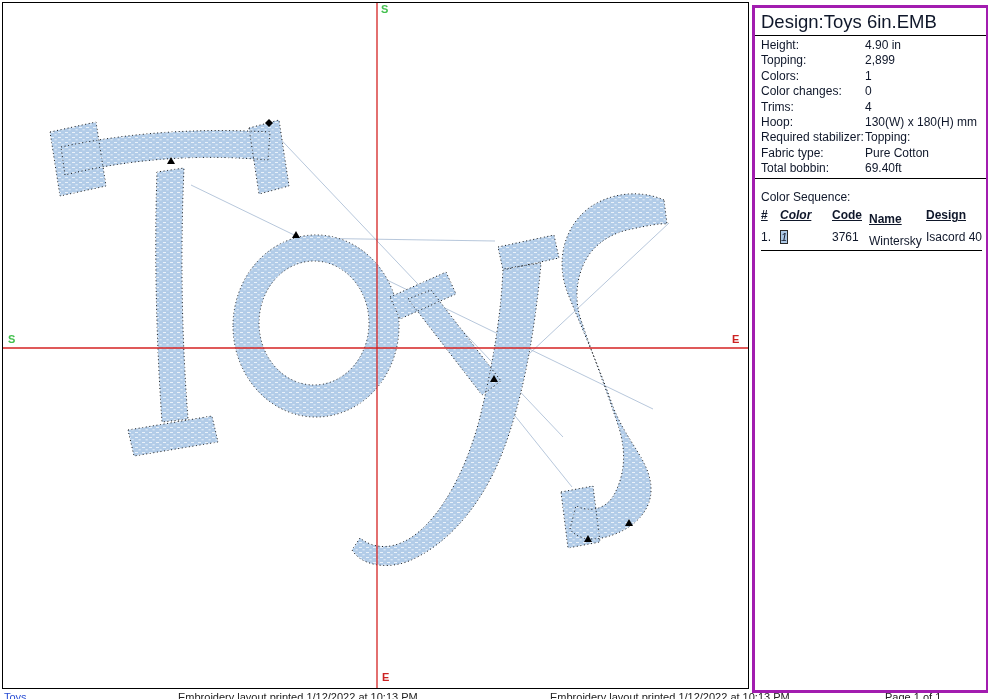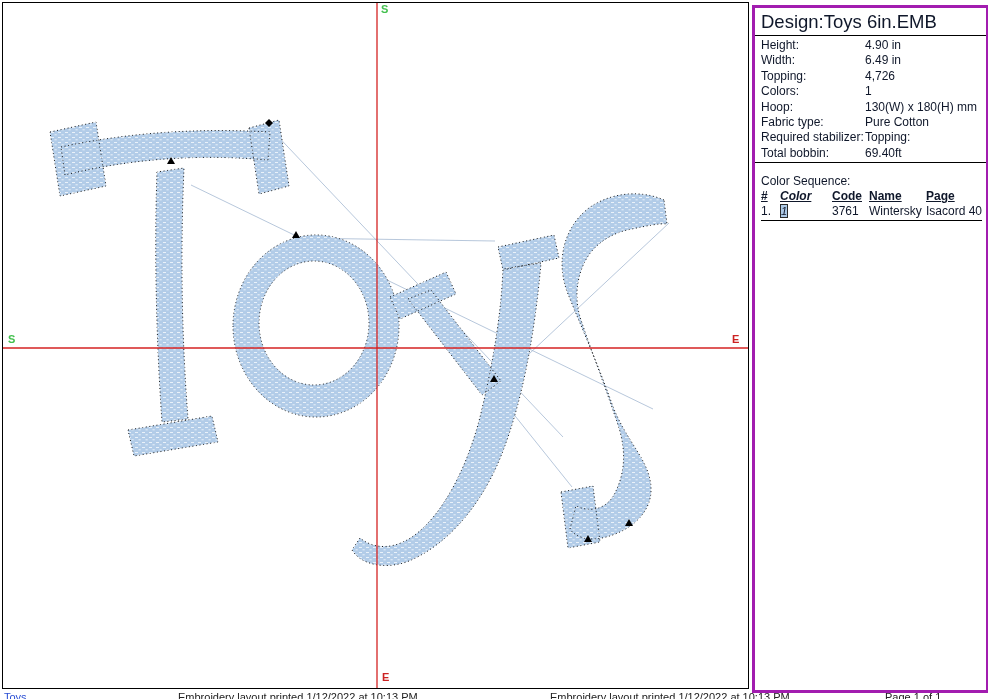--- a/index.html
+++ b/index.html
@@ -19,21 +19,21 @@
   .info-row{display:flex;line-height:15.4px;white-space:nowrap;}
   .info-row .lbl{width:104px;flex:none;}
   .info-row .val{flex:1;}
   #colorseq{padding:10px 4px 0 6px;}
   #colorseq-heading{line-height:16px;}
   .cs-row{display:flex;align-items:center;line-height:15px;white-space:nowrap;}
   .cs-h{text-decoration:underline;font-weight:bold;}
   .c-num{width:19px;flex:none;}
   .c-color{width:52px;flex:none;font-style:italic;}
   .c-code{width:37px;flex:none;}
-  .c-name{width:57px;flex:none;}
+  .c-name{width:57px;flex:none;margin-top:7px;}
   .c-chart{width:60px;flex:none;}
   #swatch{width:47px;height:13px;border:1px solid #2a2a2a;background:#adc9e6;
     text-align:center;font-size:11px;line-height:13px;}
   #cs-underline{border-bottom:1px solid #000;margin-top:1px;}
   
   .foot{position:absolute;top:691px;font-size:11px;color:#222;white-space:nowrap;}
   #footer-link{color:#2b4fd4;text-decoration:underline;}
 </style>
 </head>
 <body>
@@ -125,57 +125,61 @@
 
 <div id="panel" class="abs">
   <div id="panel-title">Design:Toys 6in.EMB</div>
 
   <div id="info-rows">
     <div class="info-row">
       <span class="lbl">Height:</span>
       <span class="val">4.90 in</span>
       </div>
     <div class="info-row">
-      <span class="lbl">Width:</span>
-      <span class="val">6.49 in</span>
-      </div>
-    <div class="info-row">
       <span class="lbl">Topping:</span>
-      <span class="val">4,726</span>
+      <span class="val">2,899</span>
       </div>
     <div class="info-row">
       <span class="lbl">Colors:</span>
       <span class="val">1</span>
       </div>
     <div class="info-row">
+      <span class="lbl">Color changes:</span>
+      <span class="val">0</span>
+      </div>
+    <div class="info-row">
+      <span class="lbl">Trims:</span>
+      <span class="val">4</span>
+      </div>
+    <div class="info-row">
       <span class="lbl">Hoop:</span>
       <span class="val">130(W) x 180(H) mm</span>
       </div>
     <div class="info-row">
+      <span class="lbl">Required stabilizer:</span>
+      <span class="val">Topping:</span>
+      </div>
+    <div class="info-row">
       <span class="lbl">Fabric type:</span>
       <span class="val">Pure Cotton</span>
-      </div>
-    <div class="info-row">
-      <span class="lbl">Required stabilizer:</span>
-      <span class="val">Topping:</span>
       </div>
     <div class="info-row">
       <span class="lbl">Total bobbin:</span>
       <span class="val">69.40ft</span>
       </div>
   </div>
 
   <div id="colorseq">
     <div id="colorseq-heading">Color Sequence:</div>
     <div class="cs-row">
       <span class="c-num cs-h">#</span>
       <span class="c-color cs-h">Color</span>
       <span class="c-code cs-h">Code</span>
       <span class="c-name cs-h">Name</span>
-      <span class="c-chart cs-h">Page</span>
+      <span class="c-chart cs-h">Design</span>
     </div>
     <div class="cs-row">
       <span class="c-num">1.</span>
       <span class="c-color">
         <span id="swatch">1</span>
       </span>
       <span class="c-code">3761</span>
       <span class="c-name">Wintersky</span>
       <span class="c-chart">Isacord 40</span>
     </div>

